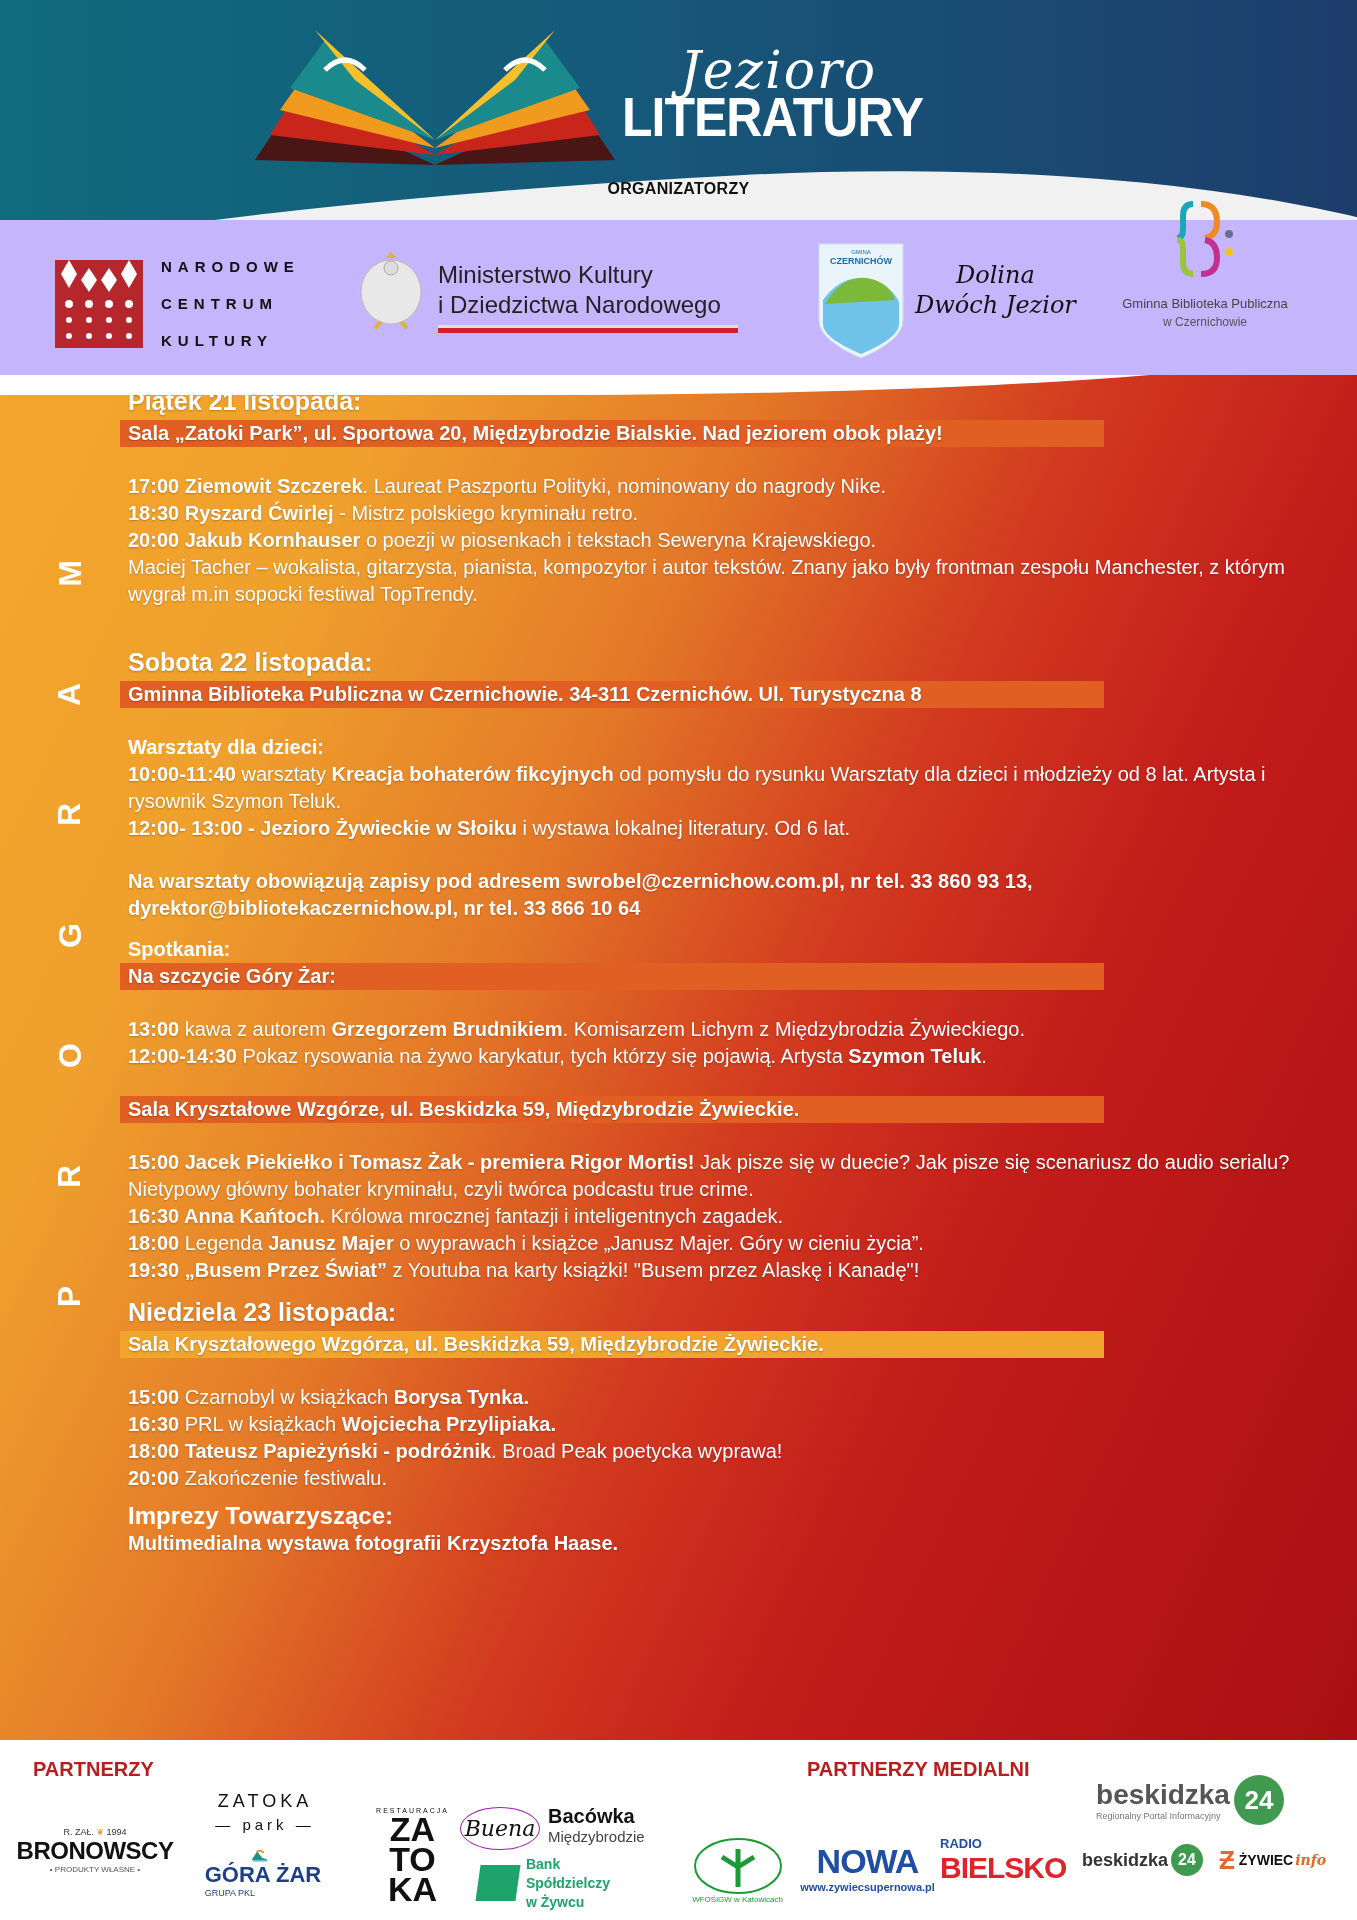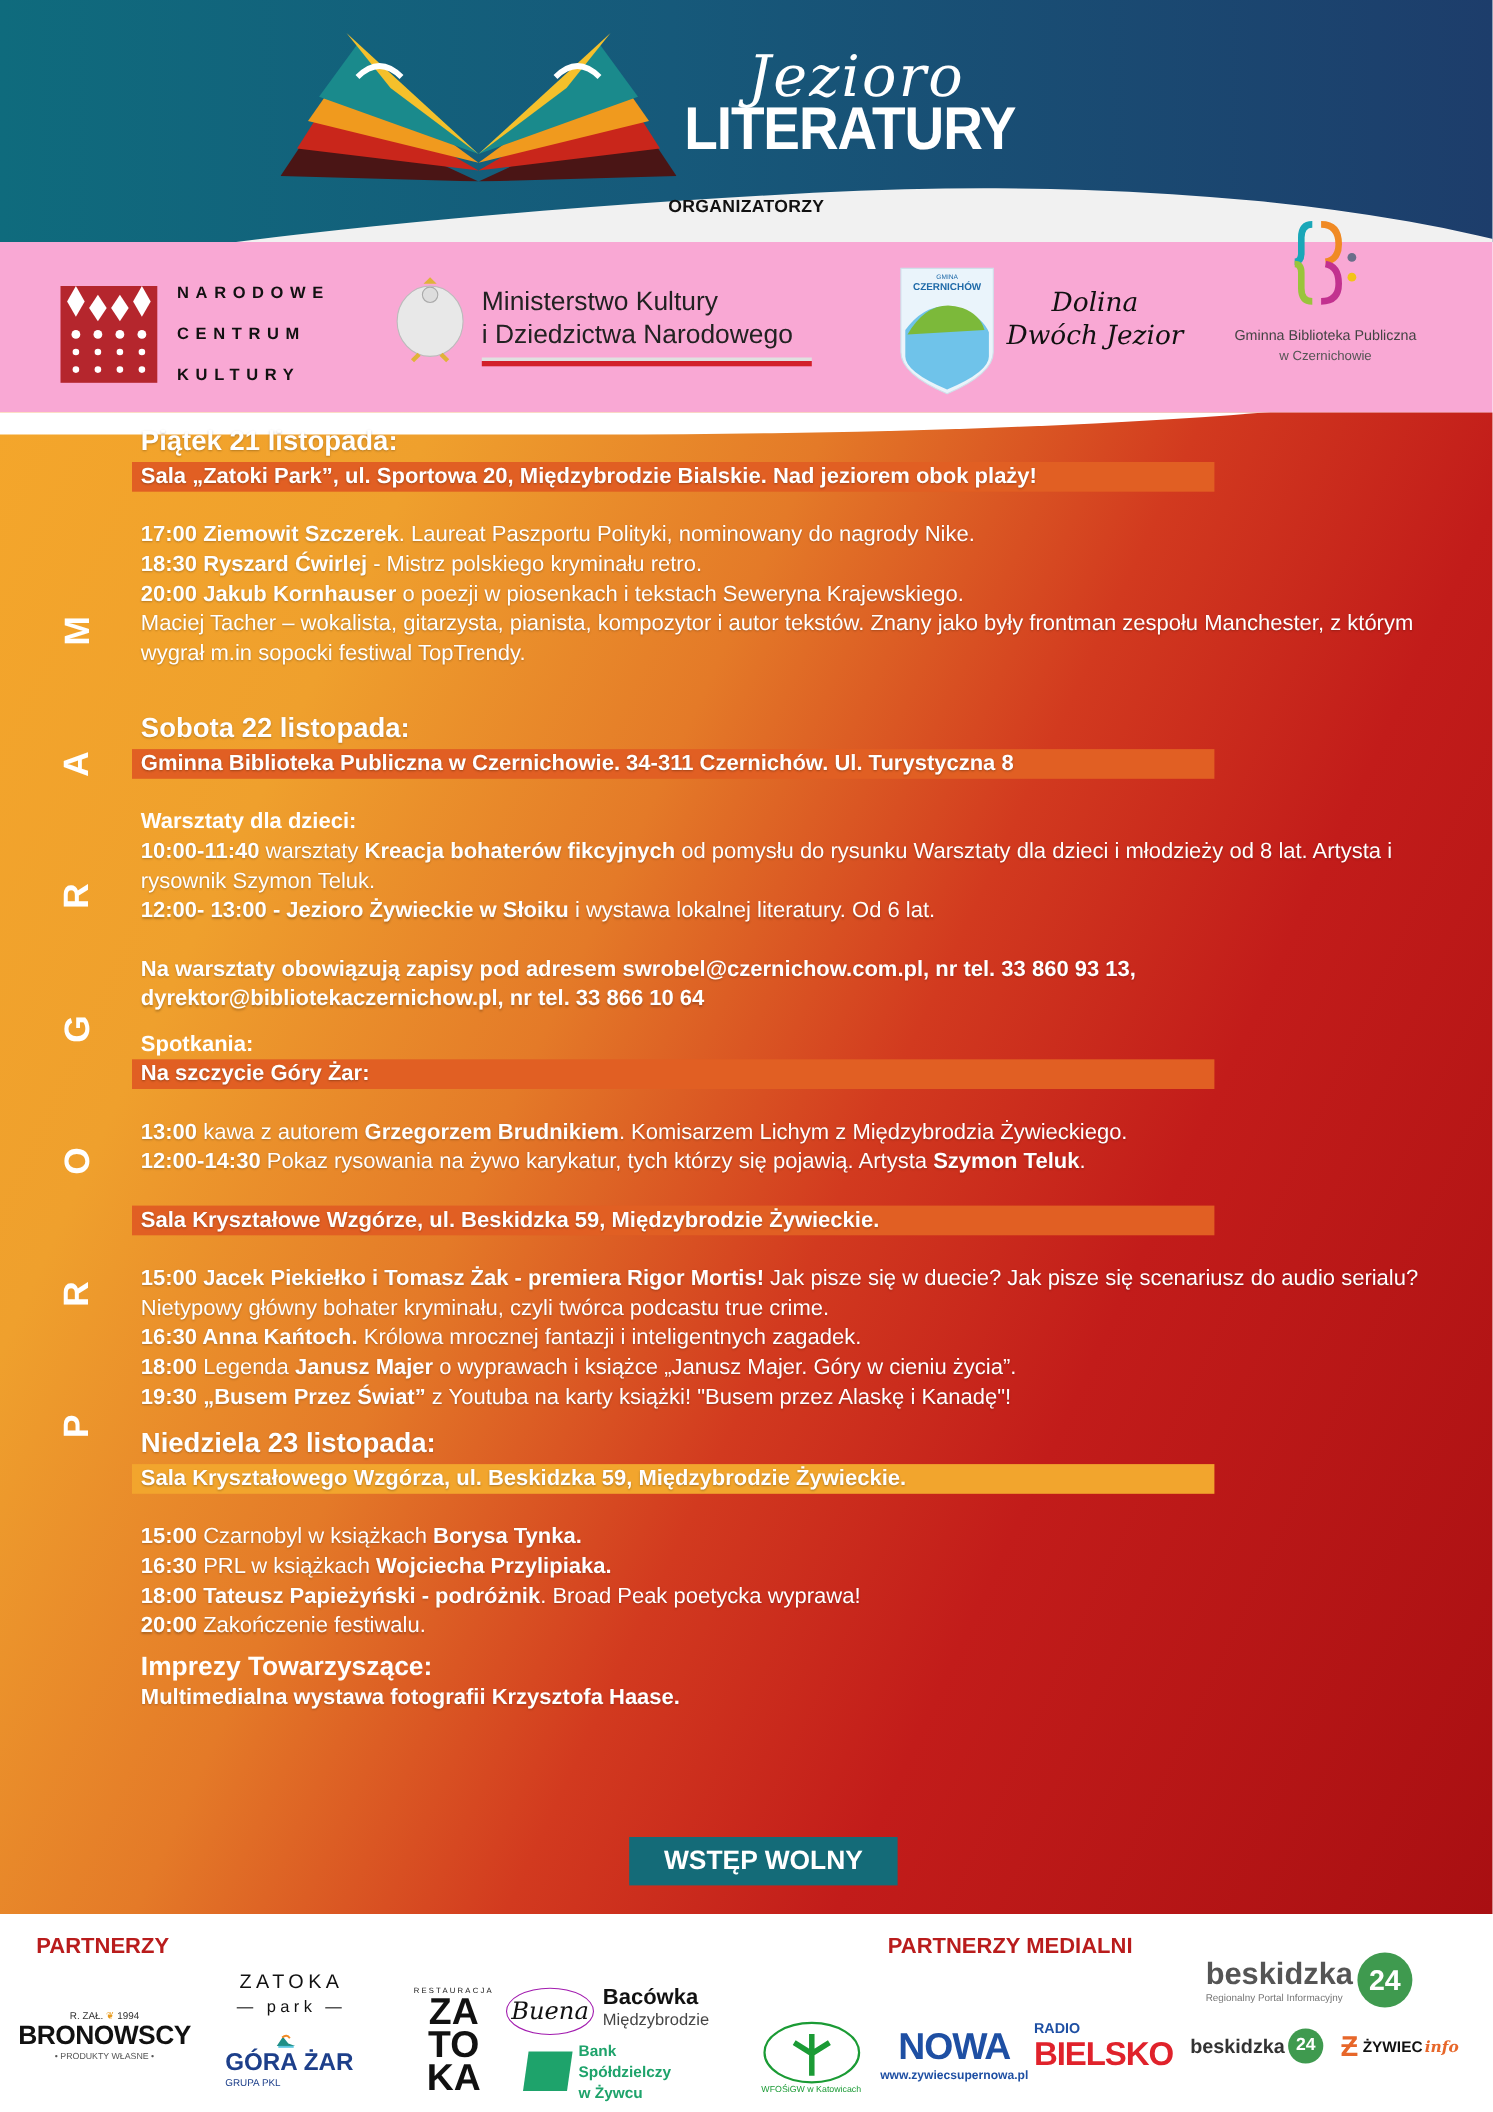--- a/index.html
+++ b/index.html
@@ -28,21 +28,21 @@
     font-family: "Liberation Sans", sans-serif; font-weight: bold; font-size: 50px;
     letter-spacing: -1px; transform: scaleY(1.1);
   }
   .org-label {
     position: absolute; left: 0; top: 180px; width: 1357px; text-align: center;
     font-weight: bold; font-size: 16px; color: #111; letter-spacing: 0.3px;
   }
 
   
   .organizers {
-    position: absolute; left: 0; top: 220px; width: 1357px; height: 155px; background: #f9a8d4;
+    position: absolute; left: 0; top: 220px; width: 1357px; height: 155px; background: #c4b5fd;
   }
   .ncc { position: absolute; left: 55px; top: 28px; display: flex; align-items: center; }
   .ncc-mark { width: 88px; height: 88px; background: #b5262d; position: relative; }
   .ncc-text { margin-left: 18px; font-weight: bold; font-size: 15px; letter-spacing: 6px; line-height: 37px; color: #111; }
   .mkidn { position: absolute; left: 356px; top: 30px; display: flex; align-items: center; }
   .eagle { width: 70px; height: 80px; }
   .mkidn-text { margin-left: 12px; font-size: 24px; line-height: 30px; color: #222; }
   .mkidn-flag { position: absolute; left: 82px; top: 75px; width: 300px; height: 8px;
     background: linear-gradient(#e0e0e0 0 40%, #d2202a 40% 100%); }
   .czern { position: absolute; left: 815px; top: 20px; width: 92px; height: 120px; }
@@ -259,21 +259,20 @@
     <div class="gap-m"></div>
     <div class="line"><b>15:00</b><span> Czarnobyl w książkach </span><b>Borysa Tynka.</b></div>
     <div class="line"><b>16:30</b><span> PRL w książkach </span><b>Wojciecha Przylipiaka.</b></div>
     <div class="line"><b>18:00 Tateusz Papieżyński - podróżnik</b><span>. Broad Peak poetycka wyprawa!</span></div>
     <div class="line"><b>20:00</b><span> Zakończenie festiwalu.</span></div>
 
     <div class="imprezy">Imprezy Towarzyszące:</div>
     <div class="line" style="font-weight:bold">Multimedialna wystawa fotografii Krzysztofa Haase.</div>
   </div>
 
-  <div class="entry-btn">WSTĘP WOLNY</div>
 </div>
 
 <div class="footer">
   <div class="f-label" style="left:33px">PARTNERZY</div>
   <div class="f-label" style="left:807px">PARTNERZY MEDIALNI</div>
 
   <div class="logo-box" style="left:30px;top:70px;width:130px;height:80px">
     <div class="bron-top"><span>R. ZAŁ.</span> <span style="color:#e89a1c">❦</span> <span>1994</span></div>
     <div class="bron-main">BRONOWSCY</div>
     <div class="bron-sub">• PRODUKTY WŁASNE •</div>

